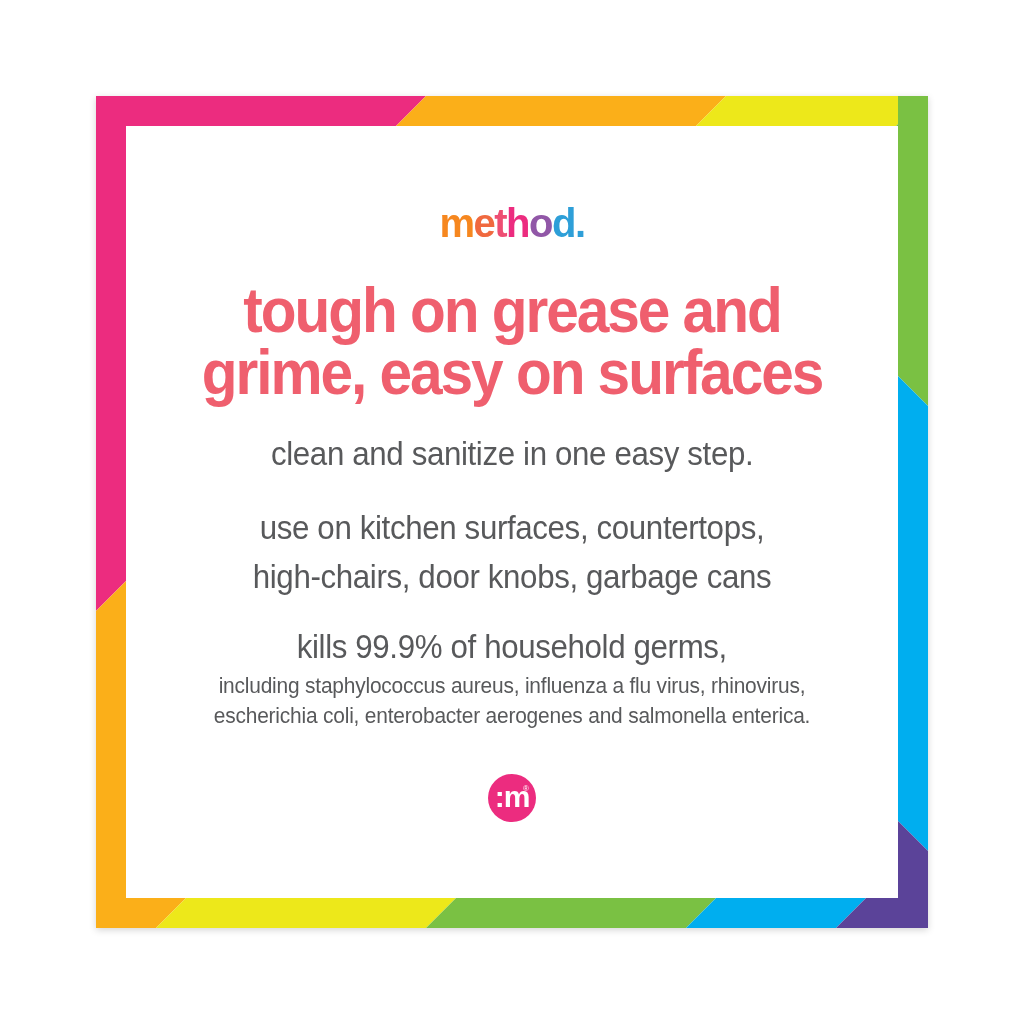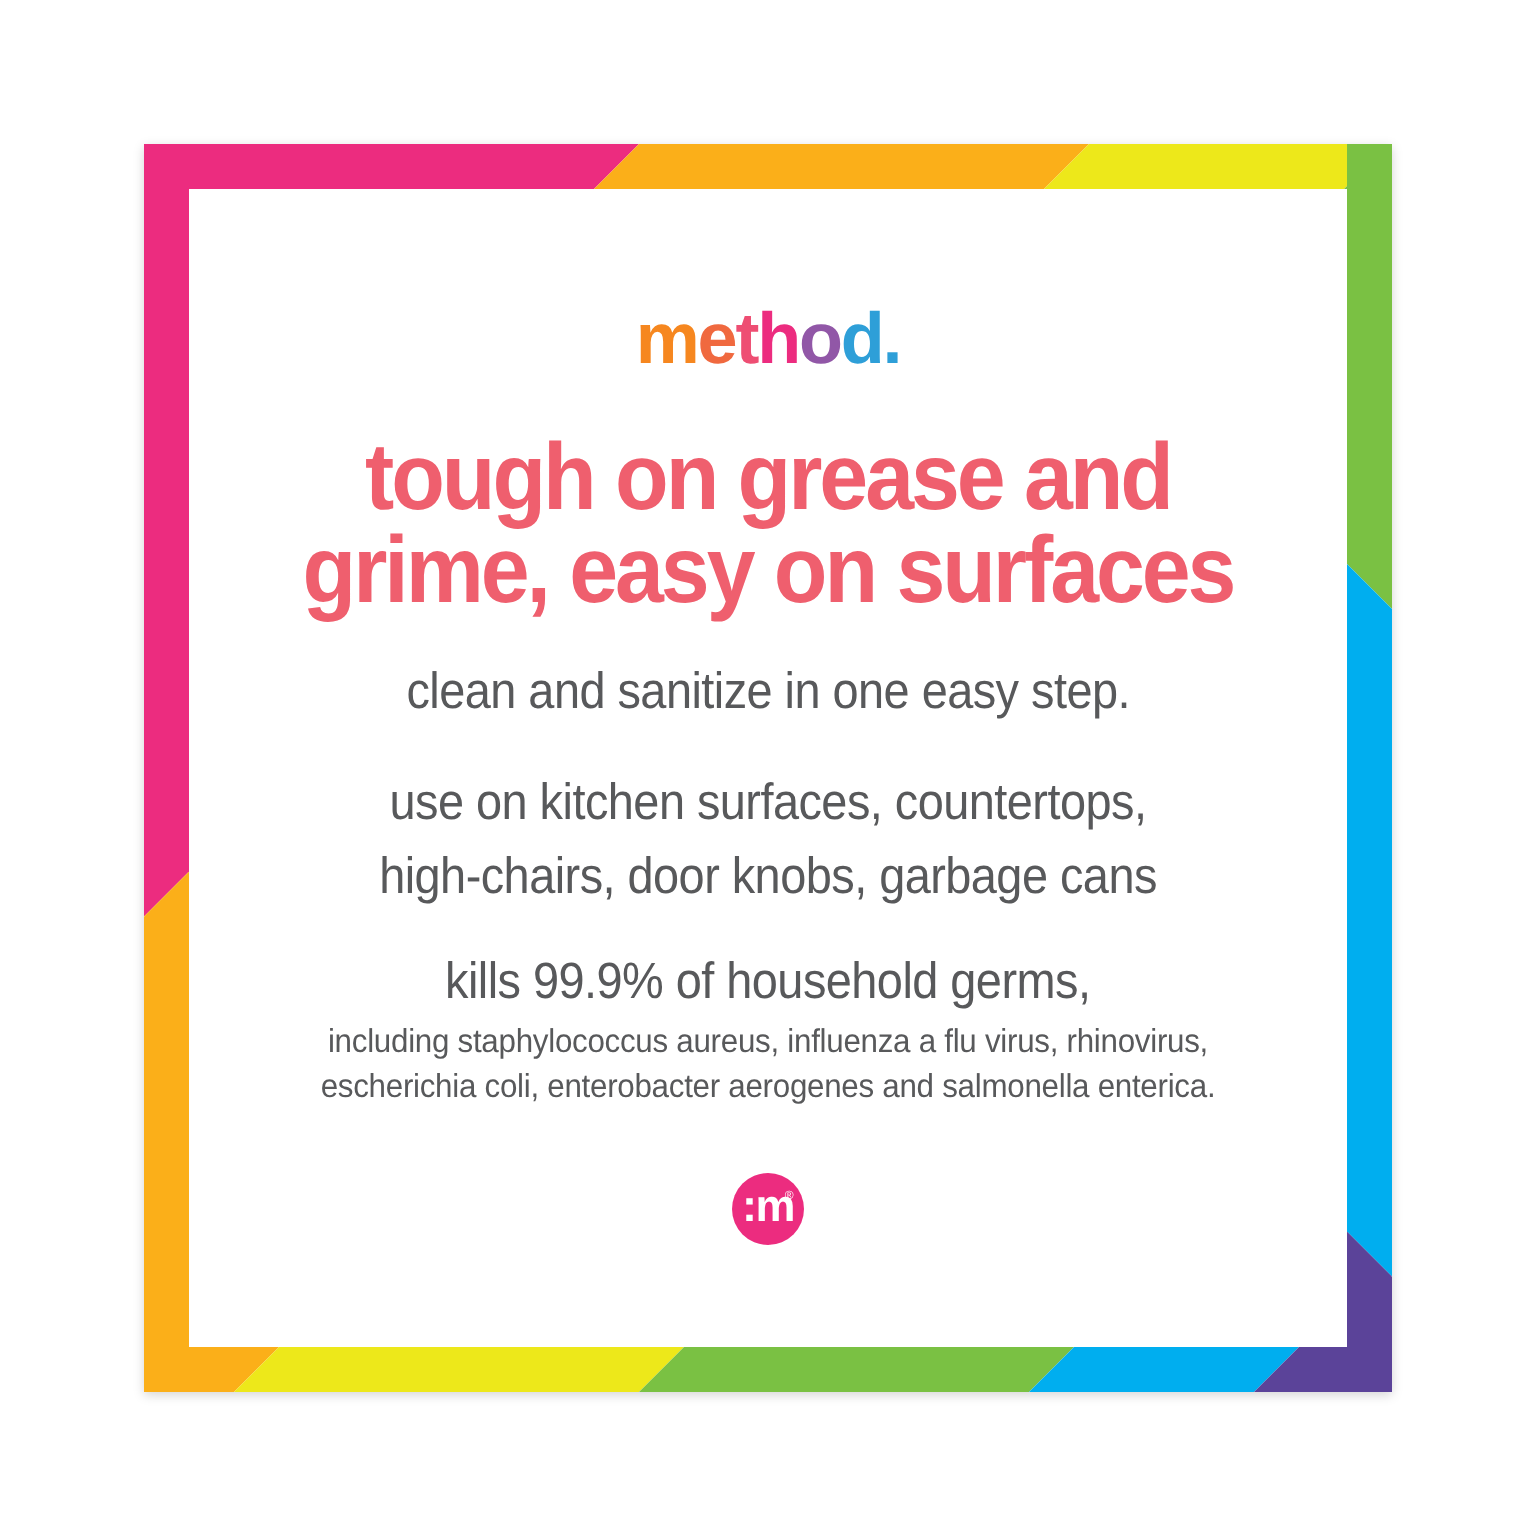--- a/index.html
+++ b/index.html
@@ -46,21 +46,21 @@
     right: 30px;
     bottom: 30px;
     background: #ffffff;
     display: flex;
     flex-direction: column;
     align-items: center;
   }
 
   #brand-wordmark {
     margin-top: 77px;
-    font-size: 48px;
+    font-size: 40px;
     font-weight: bold;
     letter-spacing: -1.5px;
     line-height: 1;
     white-space: nowrap;
   }
   #brand-wordmark .l { display: inline-block; }
 
   #headline {
     margin-top: 36px;
     width: 760px;

